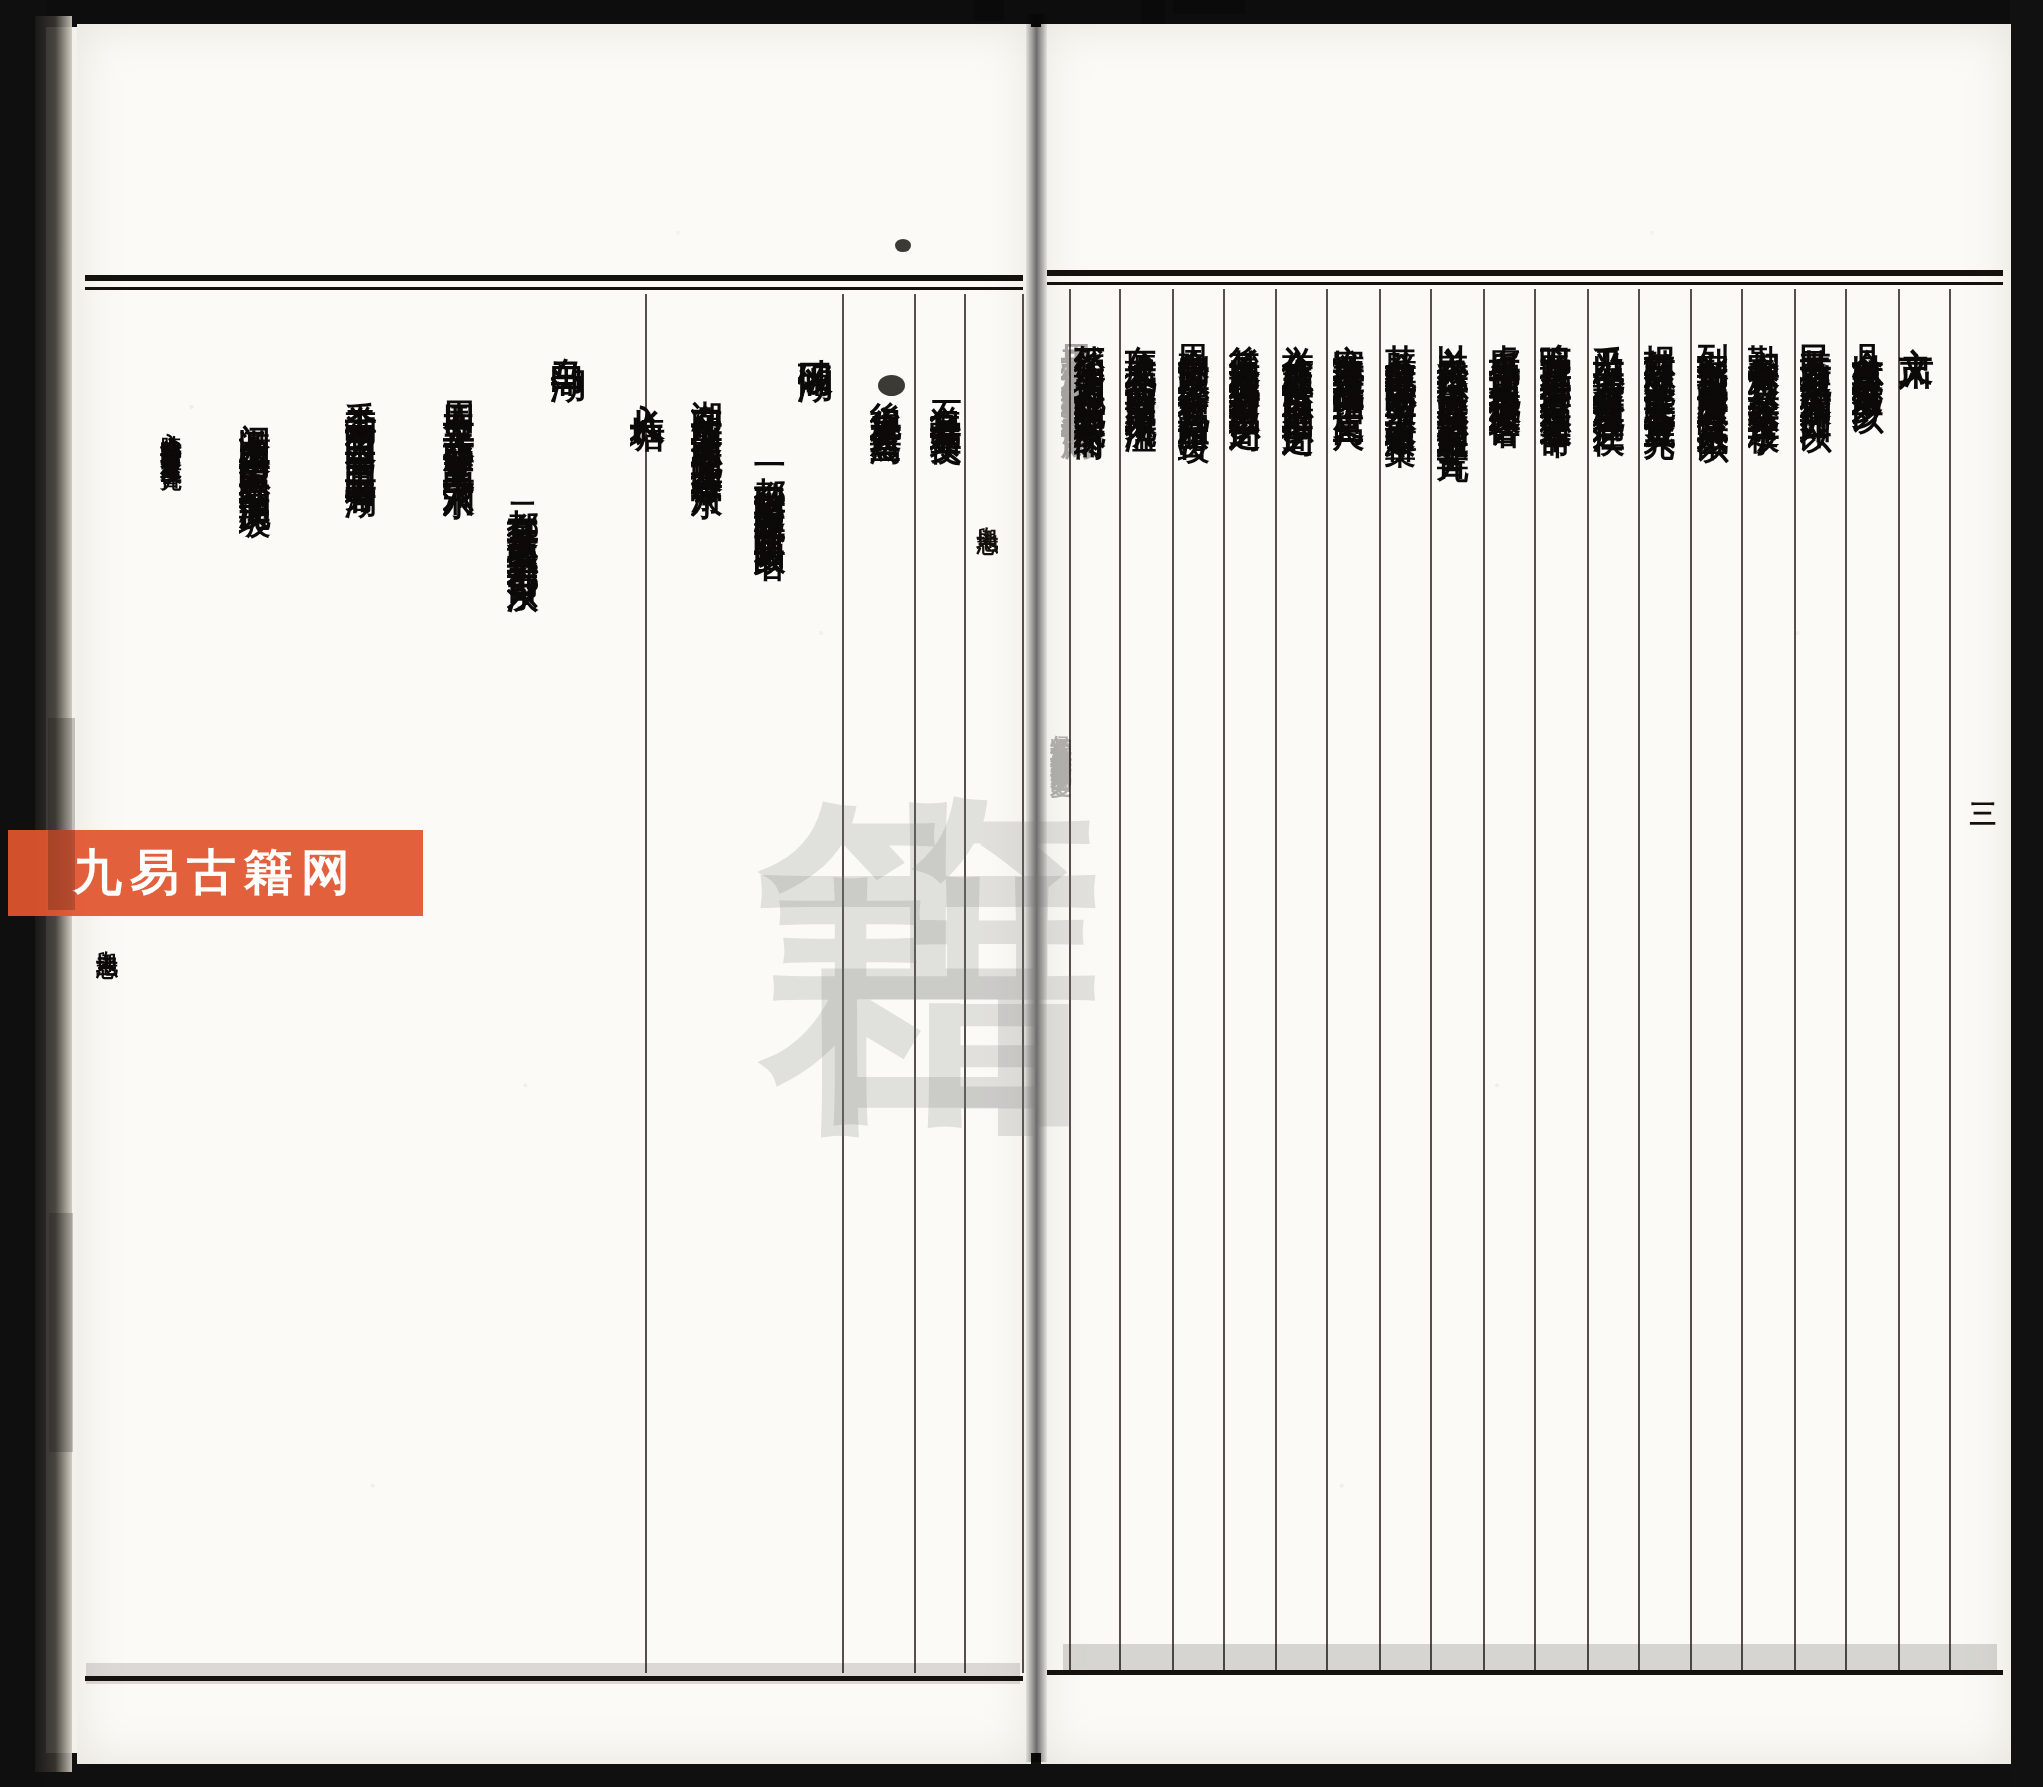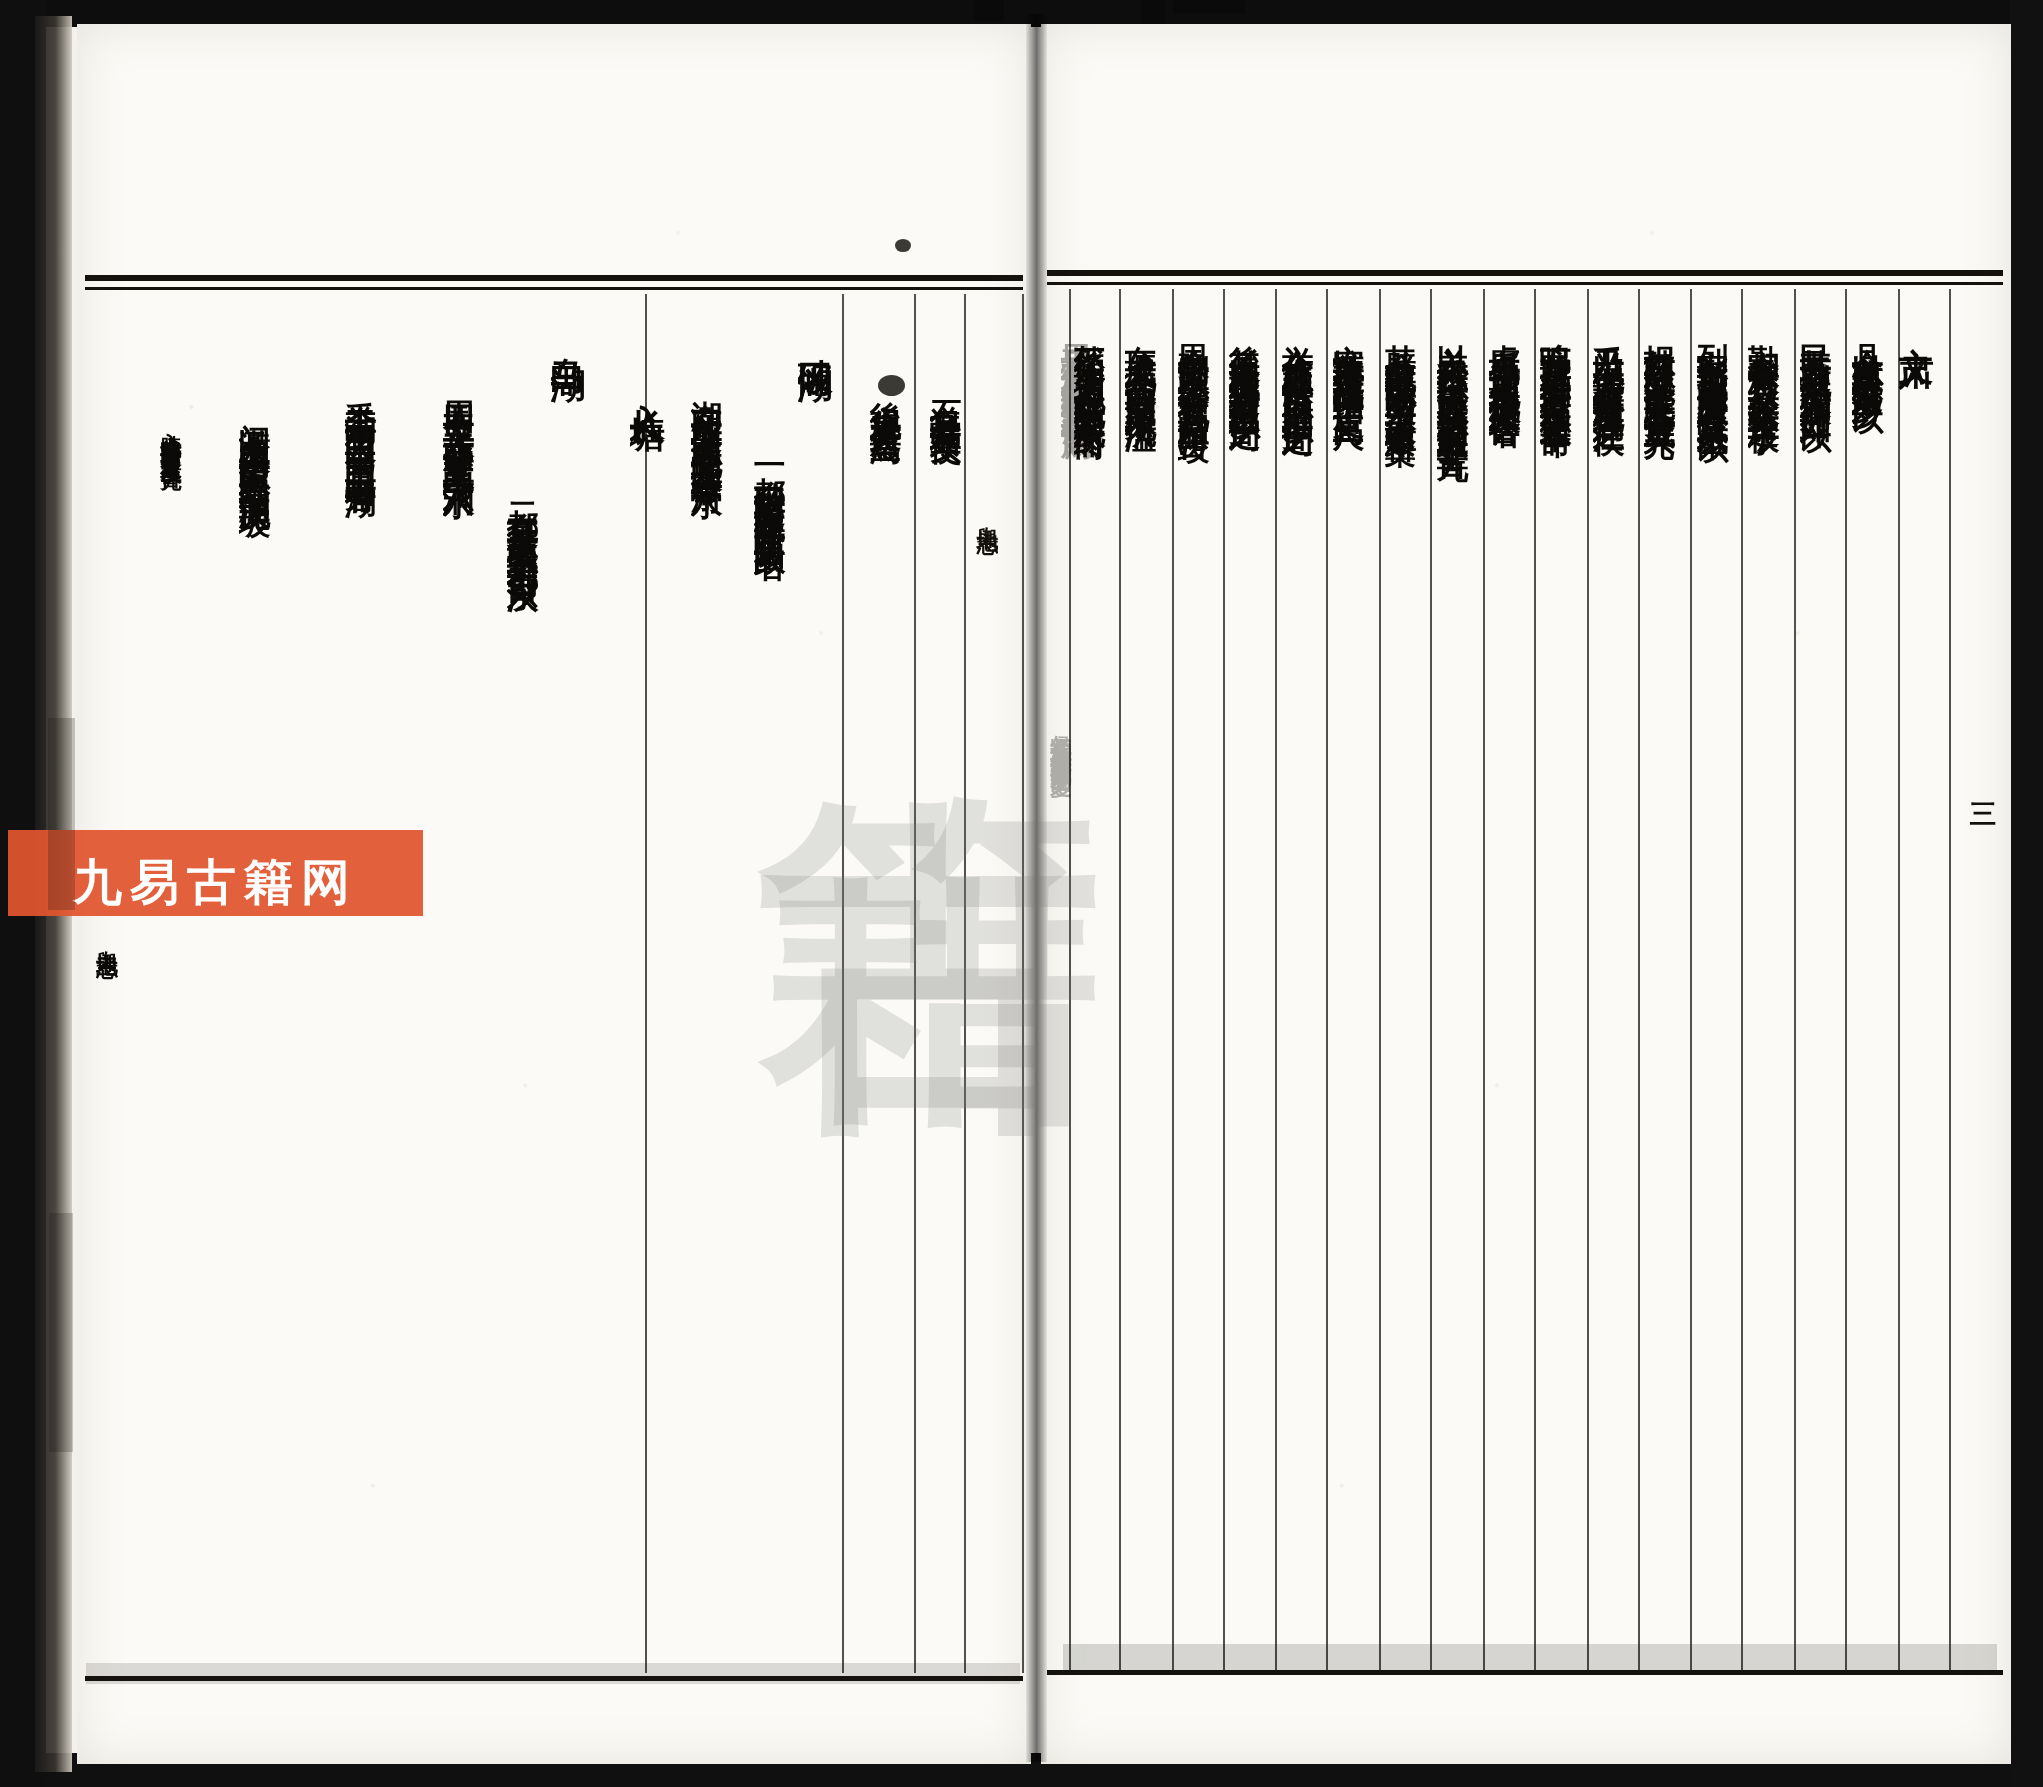--- a/index.html
+++ b/index.html
@@ -149,21 +149,21 @@
     user-select: none;
   }
 
   
   #wm-bar {
     position: absolute;
     left: 8px; top: 830px;
     width: 415px; height: 86px;
     background: #e2552f;
     display: flex;
-    align-items: flex-end;
+    align-items: center;
     justify-content: center;
     opacity: .93;
   }
   #wm-bar span {
     color: #ffffff;
     font-size: 49px;
     font-weight: 700;
     letter-spacing: 8px;
     font-family: "DejaVu Sans", sans-serif;
   }

